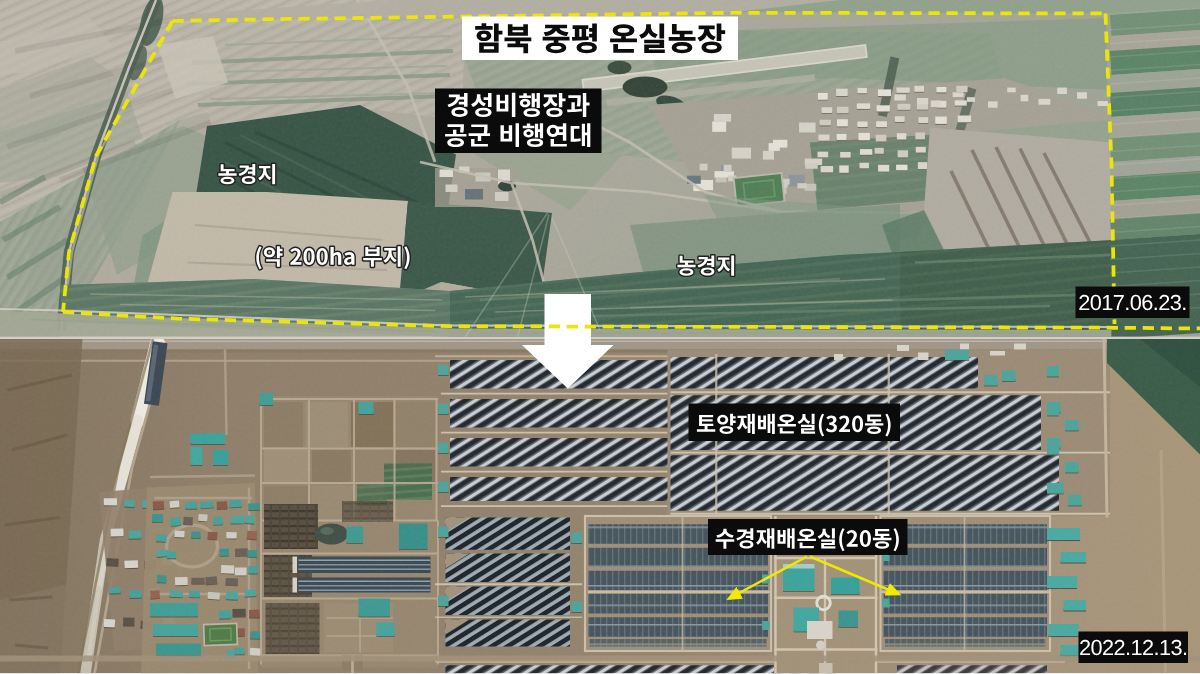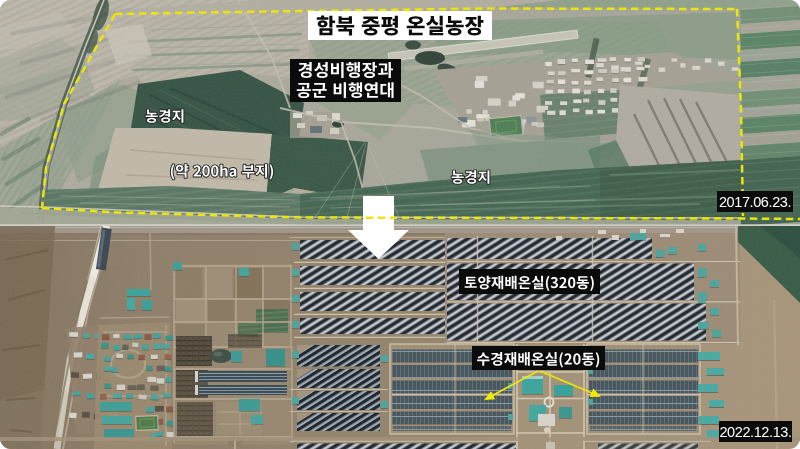--- a/index.html
+++ b/index.html
@@ -1,15 +1,15 @@
 <!DOCTYPE html>
 <html><head><meta charset="utf-8">
 <style>
 html,body{margin:0;padding:0;background:#fff;}
-#wrap{width:800px;height:449px;overflow:hidden;position:relative;border-radius:11px;}
+#wrap{width:800px;height:449px;overflow:hidden;position:relative;}
 </style></head>
 <body>
 <div id="wrap"><svg width="800" height="449" viewBox="0 0 800 449">
 <defs>
 <linearGradient id="topbase" x1="0" y1="0" x2="1" y2="0.25">
  <stop offset="0" stop-color="#b4aea2"></stop>
           <stop offset="0.5" stop-color="#aba79b"></stop>
  <stop offset="0.78" stop-color="#a2a597"></stop>
           <stop offset="1" stop-color="#9ca295"></stop>
 </linearGradient>

